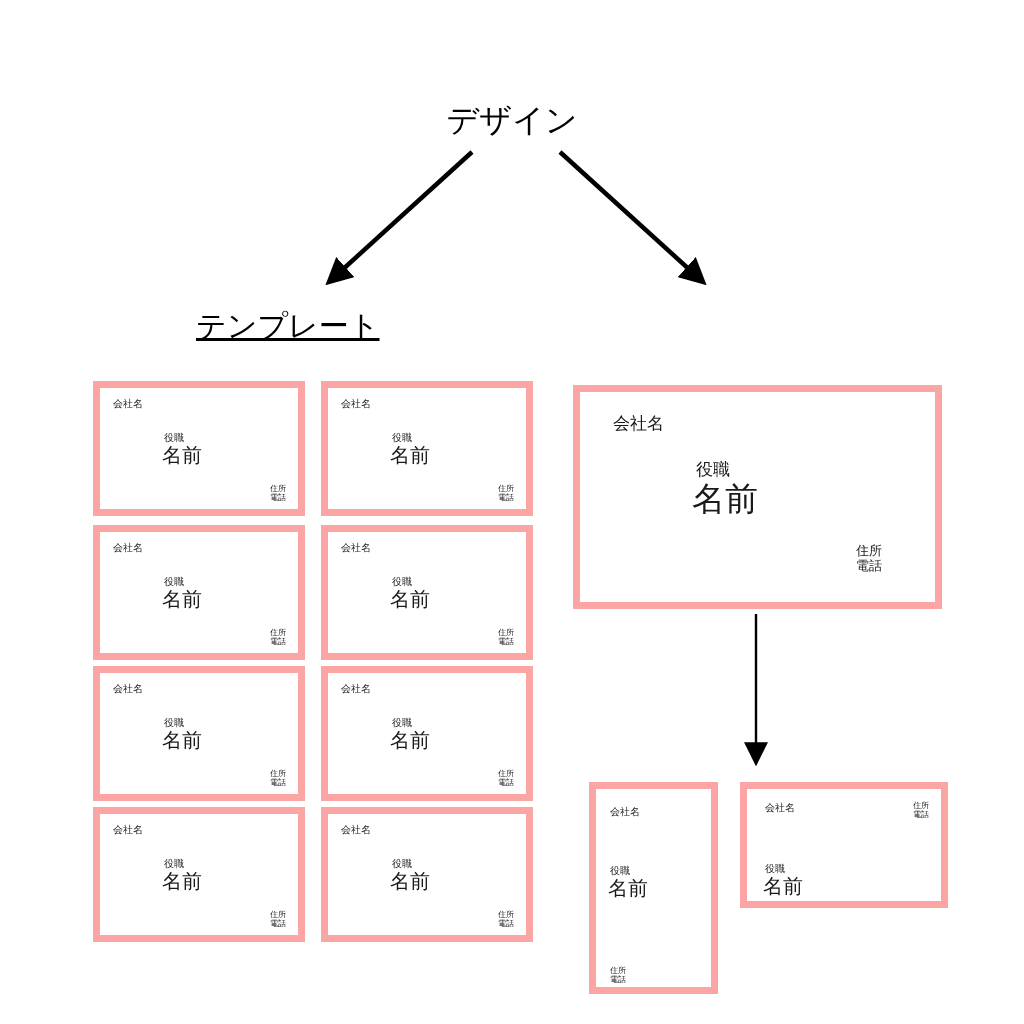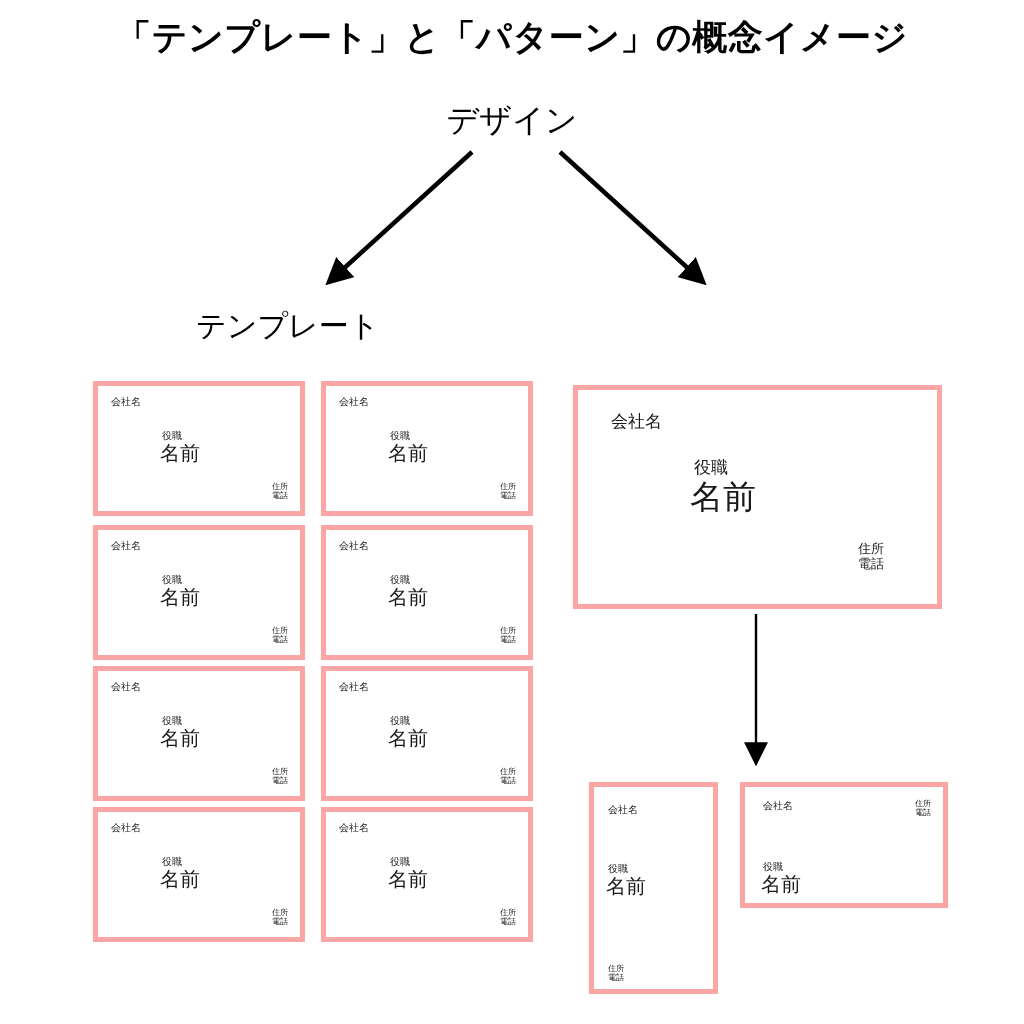--- a/index.html
+++ b/index.html
@@ -46,39 +46,39 @@
     color: #000000;
   }
 
   .branch-label {
     position: absolute;
     font-size: 30px;
     font-weight: 400;
     color: #000000;
     white-space: nowrap;
   }
-  .branch-label.left  { left: 196px; top: 306px; }
+  .branch-label.left  { left: 196px; top: 306px; text-decoration: underline; }
   .branch-label.right { left: 672px; top: 306px; }
 
   
   .arrows {
     position: absolute;
     left: 0;
     top: 0;
     width: 1024px;
     height: 1024px;
     pointer-events: none;
   }
 
   
   .card {
     position: absolute;
     box-sizing: border-box;
     background: #ffffff;
-    border: 5px solid #fca5a5;
+    border: 7px solid #fca5a5;
   }
   .card .fld {
     position: absolute;
     white-space: nowrap;
     color: #1a1a1a;
     line-height: 1.15;
   }
 
   
   .card.tmpl { width: 212px; height: 135px; }
@@ -116,21 +116,20 @@
   }
   .card.var-landscape .contact span { display: block; }
   .card.var-landscape .role    { left: 18px; top: 74px; font-size: 10px; }
   .card.var-landscape .name    { left: 16px; top: 86px; font-size: 20px; }
 </style>
 </head>
 <body>
 
 <div id="canvas">
 
-  <div class="page-title">「テンプレート」と「パターン」の概念イメージ</div>
 
   <div class="root-label">デザイン</div>
 
   <svg class="arrows" width="1024" height="1024" viewBox="0 0 1024 1024">
     <defs>
       <marker id="head-big" markerWidth="6" markerHeight="6" refX="4.6" refY="3" orient="auto" markerUnits="strokeWidth">
         <path d="M0,0 L6,3 L0,6 z" fill="#000000"></path>
       </marker>
       <marker id="head-thin" markerWidth="10" markerHeight="10" refX="8.2" refY="5" orient="auto" markerUnits="strokeWidth">
         <path d="M0,0 L10,5 L0,10 z" fill="#000000"></path>

